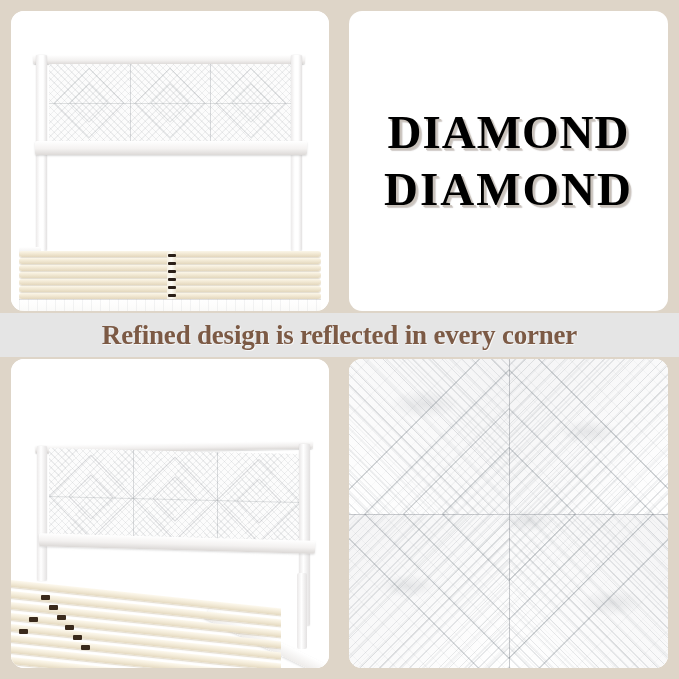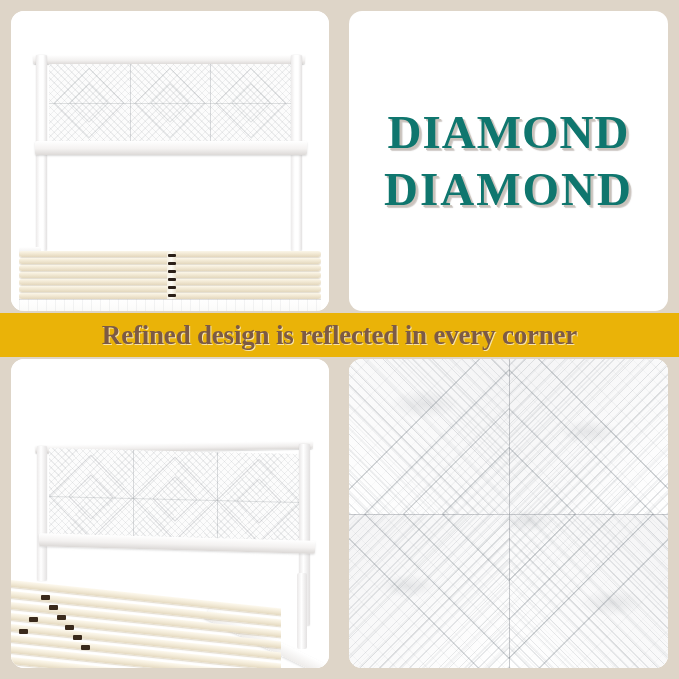--- a/index.html
+++ b/index.html
@@ -27,21 +27,21 @@
   .panel-tl { left:11px;  top:11px;  width:318px; height:300px; }
   .panel-tr { left:349px; top:11px;  width:319px; height:300px; }
   .panel-bl { left:11px;  top:359px; width:318px; height:309px; }
   .panel-br { left:349px; top:359px; width:319px; height:309px; }
 
   
   .caption-band {
     position:absolute;
     left:0; top:313px;
     width:679px; height:44px;
-    background:#eab308;
+    background:#e5e5e5;
     display:flex;
     align-items:center;
     justify-content:center;
   }
   .caption-text {
     font-family:"Liberation Serif", serif;
     font-weight:bold;
     font-size:27px;
     line-height:1;
     color:#7c5a45;
@@ -58,21 +58,21 @@
     flex-direction:column;
     align-items:center;
     justify-content:center;
     gap:6px;
   }
   .headline-line {
     font-family:"Liberation Serif", serif;
     font-weight:bold;
     font-size:47px;
     line-height:1.08;
-    color:#0f766e;
+    color:#000000;
     letter-spacing:1px;
     white-space:nowrap;
     text-shadow:2px 2px 0 #c9c2bb, 3px 3px 1px rgba(150,140,132,.45);
   }
   .headline-line.l2 { letter-spacing:2px; }
 
   
   .bed-front { position:absolute; inset:0; background:#fff; }
 
   

